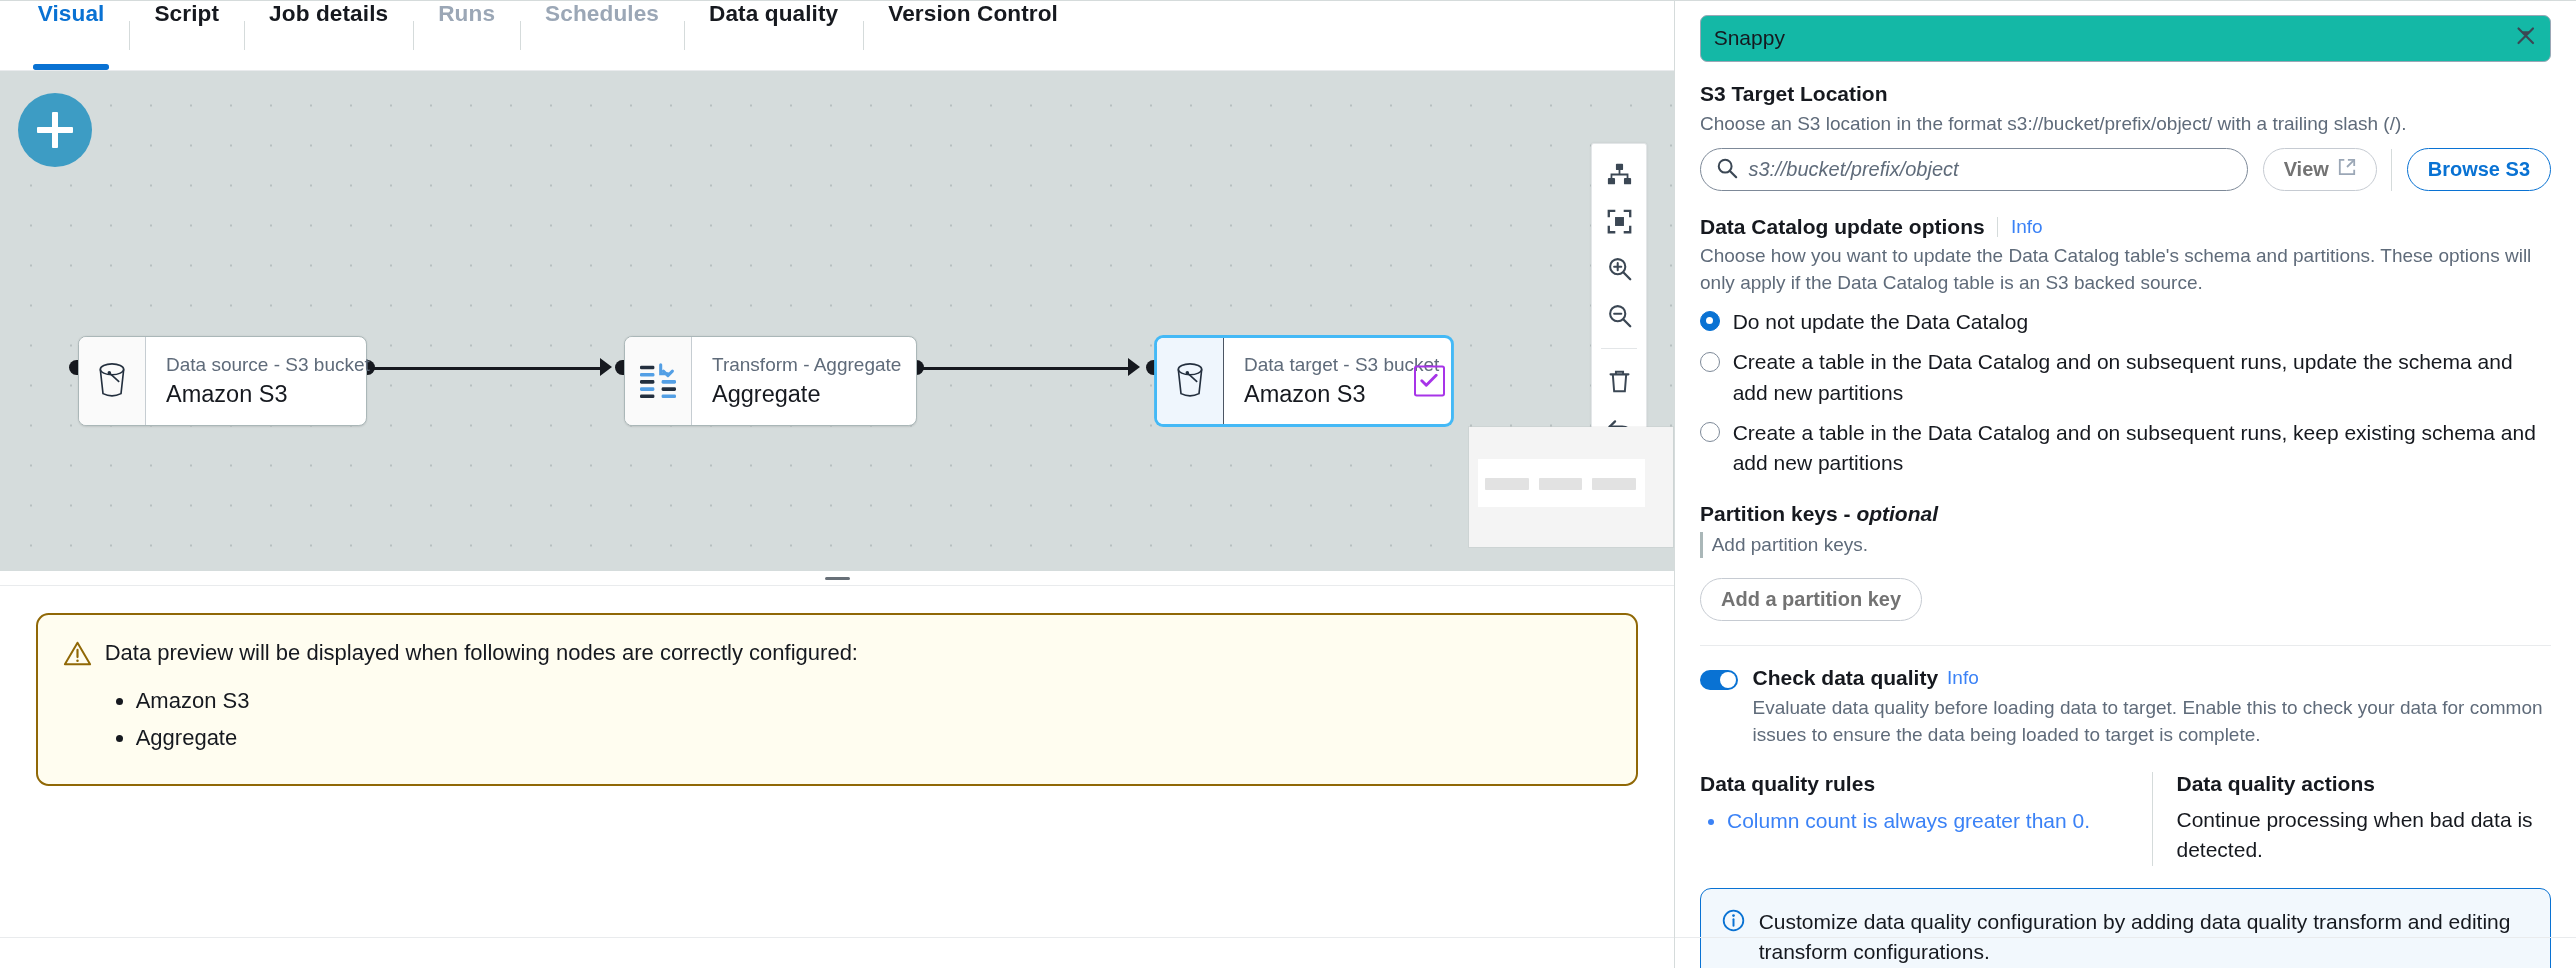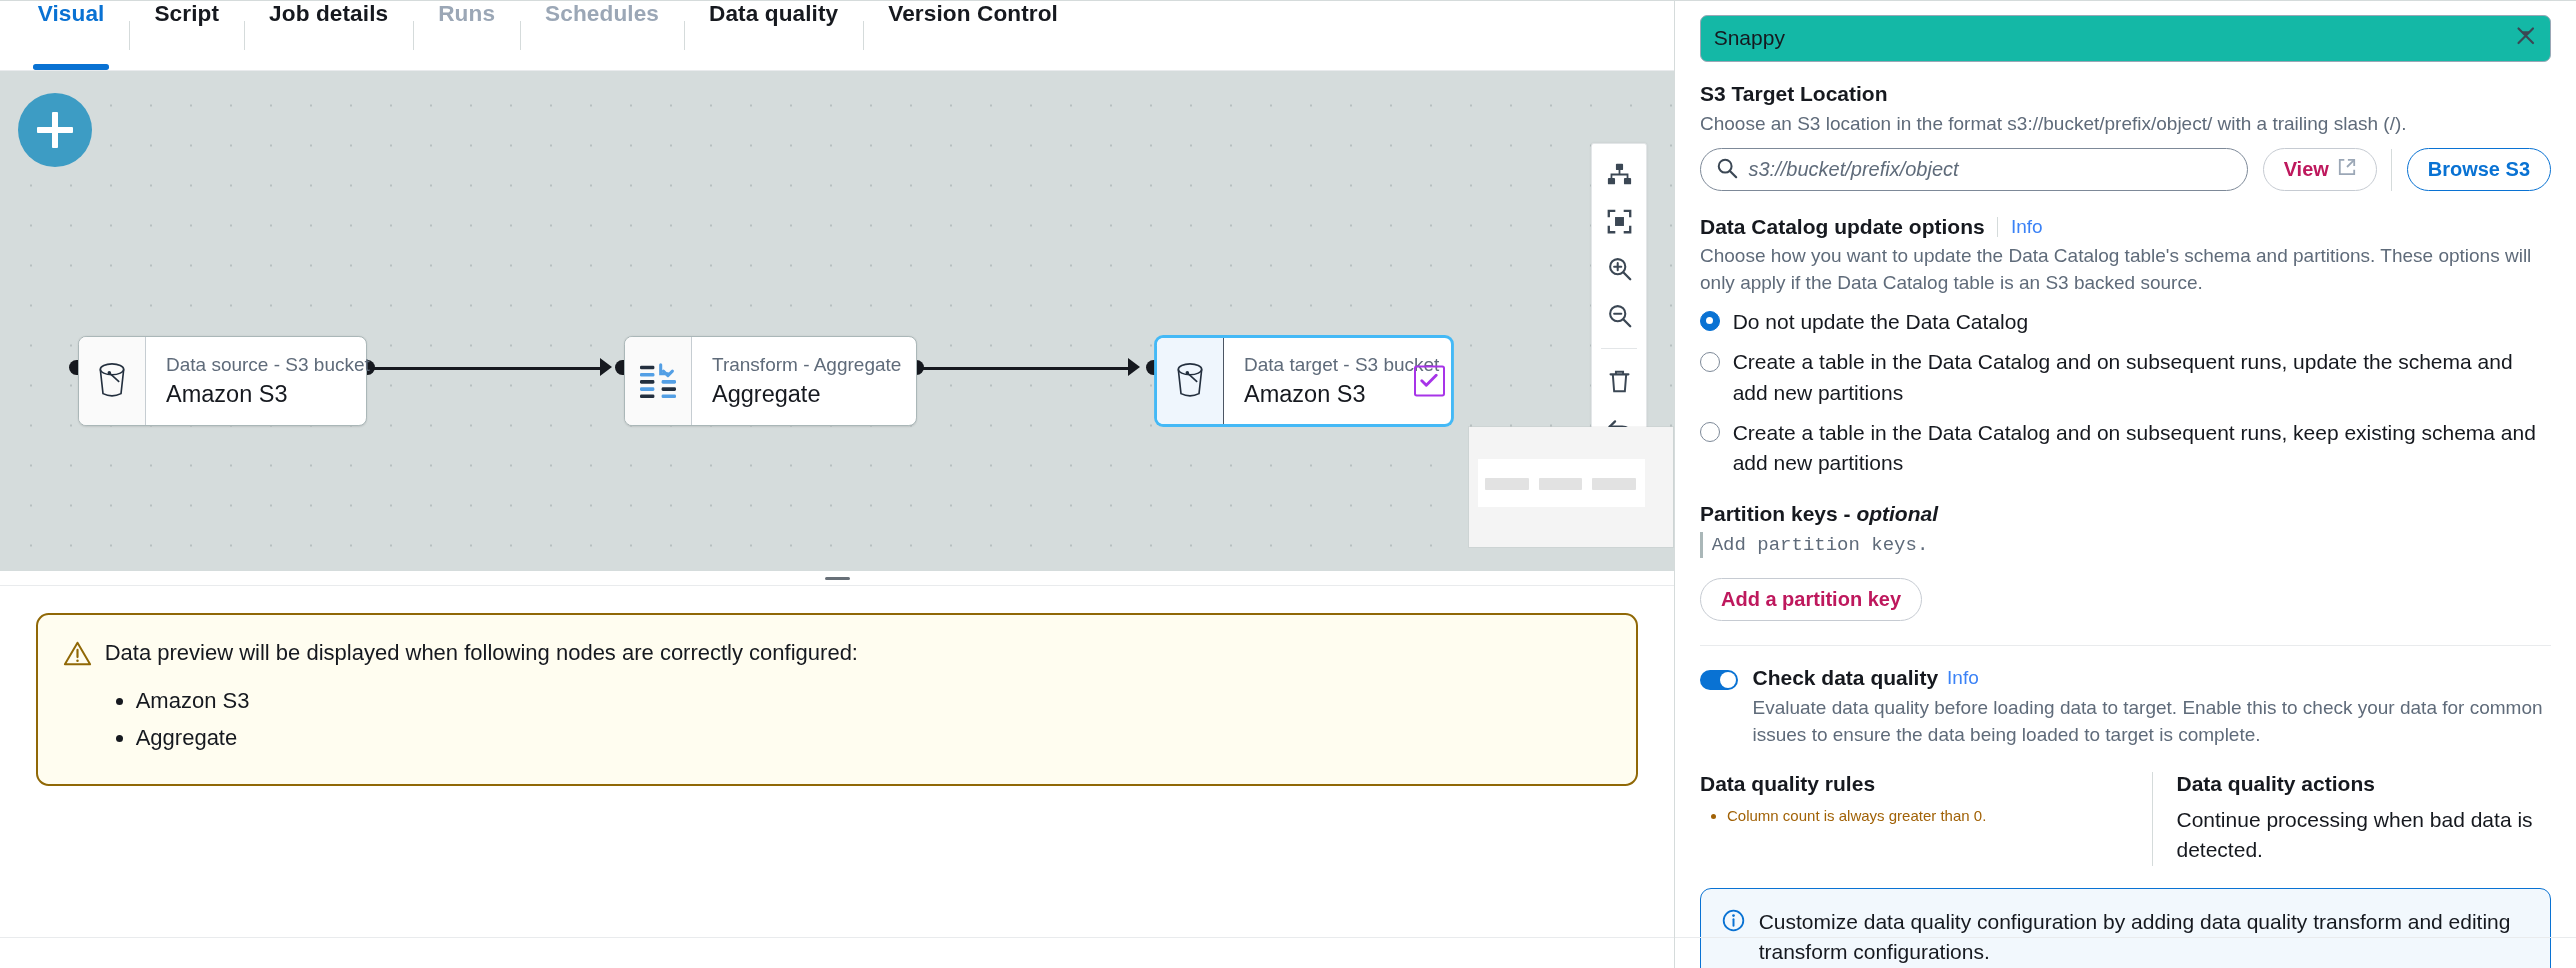--- a/index.html
+++ b/index.html
@@ -249,63 +249,63 @@
     padding: 0 14.5px; gap: 11px;
     background: #fff;
   }
   .search-input .ph { font-size: 20px; color:#5f6b7a; font-style: italic; }
   .btn {
     height: 43px; border-radius: 23.5px; padding: 0 20px;
     display: inline-flex; align-items: center; justify-content: center; gap: 9px;
     font-size: 20px; font-weight: 700; cursor: pointer;
     background: #fff;
   }
-  .btn.disabled { border: 1.8px solid #c6cbd2; color:#be185d; cursor: default; }
+  .btn.disabled { border: 1.8px solid #c6cbd2; color:#737373; cursor: default; }
   .btn.primary-outline { border: 1.8px solid #0972d3; color:#0972d3; }
   .divider-v { width: 0.9px; height: 42px; background: #d5dbdb; }
 
   .section-title { font-size: 21px; font-weight:700; color:#16191f; display:flex; align-items:center; gap:12.7px; }
   .section-title .sep { width:0.9px; height:20px; background:#d5dbdb; }
   .info-link { font-size:19px; color:#3b82f6; font-weight:400; cursor:pointer; }
 
   .radio-row { display:flex; gap: 12.7px; margin-top: 10px; align-items: flex-start; }
   .radio {
     flex: 0 0 20px; width: 20px; height: 20px; border-radius: 50%;
     border: 1.8px solid #7d8998; margin-top: 4.5px; background:#fff; cursor:pointer;
     position: relative;
   }
   .radio.checked { border-color: #0972d3; background:#0972d3; }
   .radio.checked::after {
     content:""; position:absolute; left:4.5px; top:4.5px; width:7.2px; height:7.2px;
     border-radius:50%; background:#fff;
   }
   .radio-label { font-size: 21px; color:#16191f; line-height: 1.45; }
 
-  .pk-desc-wrap { display:flex; gap: 9px; margin-top: 5.4px; font-family: Liberation Mono, monospace; }
+  .pk-desc-wrap { display:flex; gap: 9px; margin-top: 5.4px; }
   .pk-bar { width: 2.7px; background:#aab7b8; flex: 0 0 2.7px;}
 
   .hr { height:0.9px; background:#e9ebed; margin: 23.5px 0 0 0; }
 
   .toggle-row { display:flex; gap: 14.5px; margin-top: 20px; align-items: flex-start; }
   .toggle {
     flex: 0 0 38px; width: 38px; height: 20px; border-radius: 11px;
     background: #0972d3; position: relative; margin-top: 4.5px; cursor: pointer;
   }
   .toggle .knob {
     position:absolute; right: 1.8px; top: 1.8px; width: 16.3px; height: 16.3px;
     border-radius: 50%; background: #fff;
   }
 
   .dq-cols { display:flex; margin-top: 23.5px; }
   .dq-col-left { flex: 0 0 452px; padding-right: 23.5px; }
   .dq-col-right { flex: 1; padding-left: 23.5px; border-left: 0.9px solid #d5dbdb; }
   .dq-h { font-size: 21px; font-weight:700; color:#16191f; margin-bottom: 9px;}
   .dq-body { font-size: 21px; color:#16191f; line-height:1.45;}
   .dq-ul { margin-left: 27px; }
-  .dq-ul li { font-size: 15px; color:#a16207; line-height:1.5;}
+  .dq-ul li { font-size: 21px; color:#3b82f6; line-height:1.5;}
 
   .info-alert {
     margin-top: 22px;
     border: 1.8px solid #0972d3;
     background: #f2f8fd;
     border-radius: 11px;
     padding: 18px 20px 20px 20px;
     display:flex; gap: 12.7px;
   }
   .info-alert .txt { font-size: 21px; color:#16191f; line-height: 1.45; }

